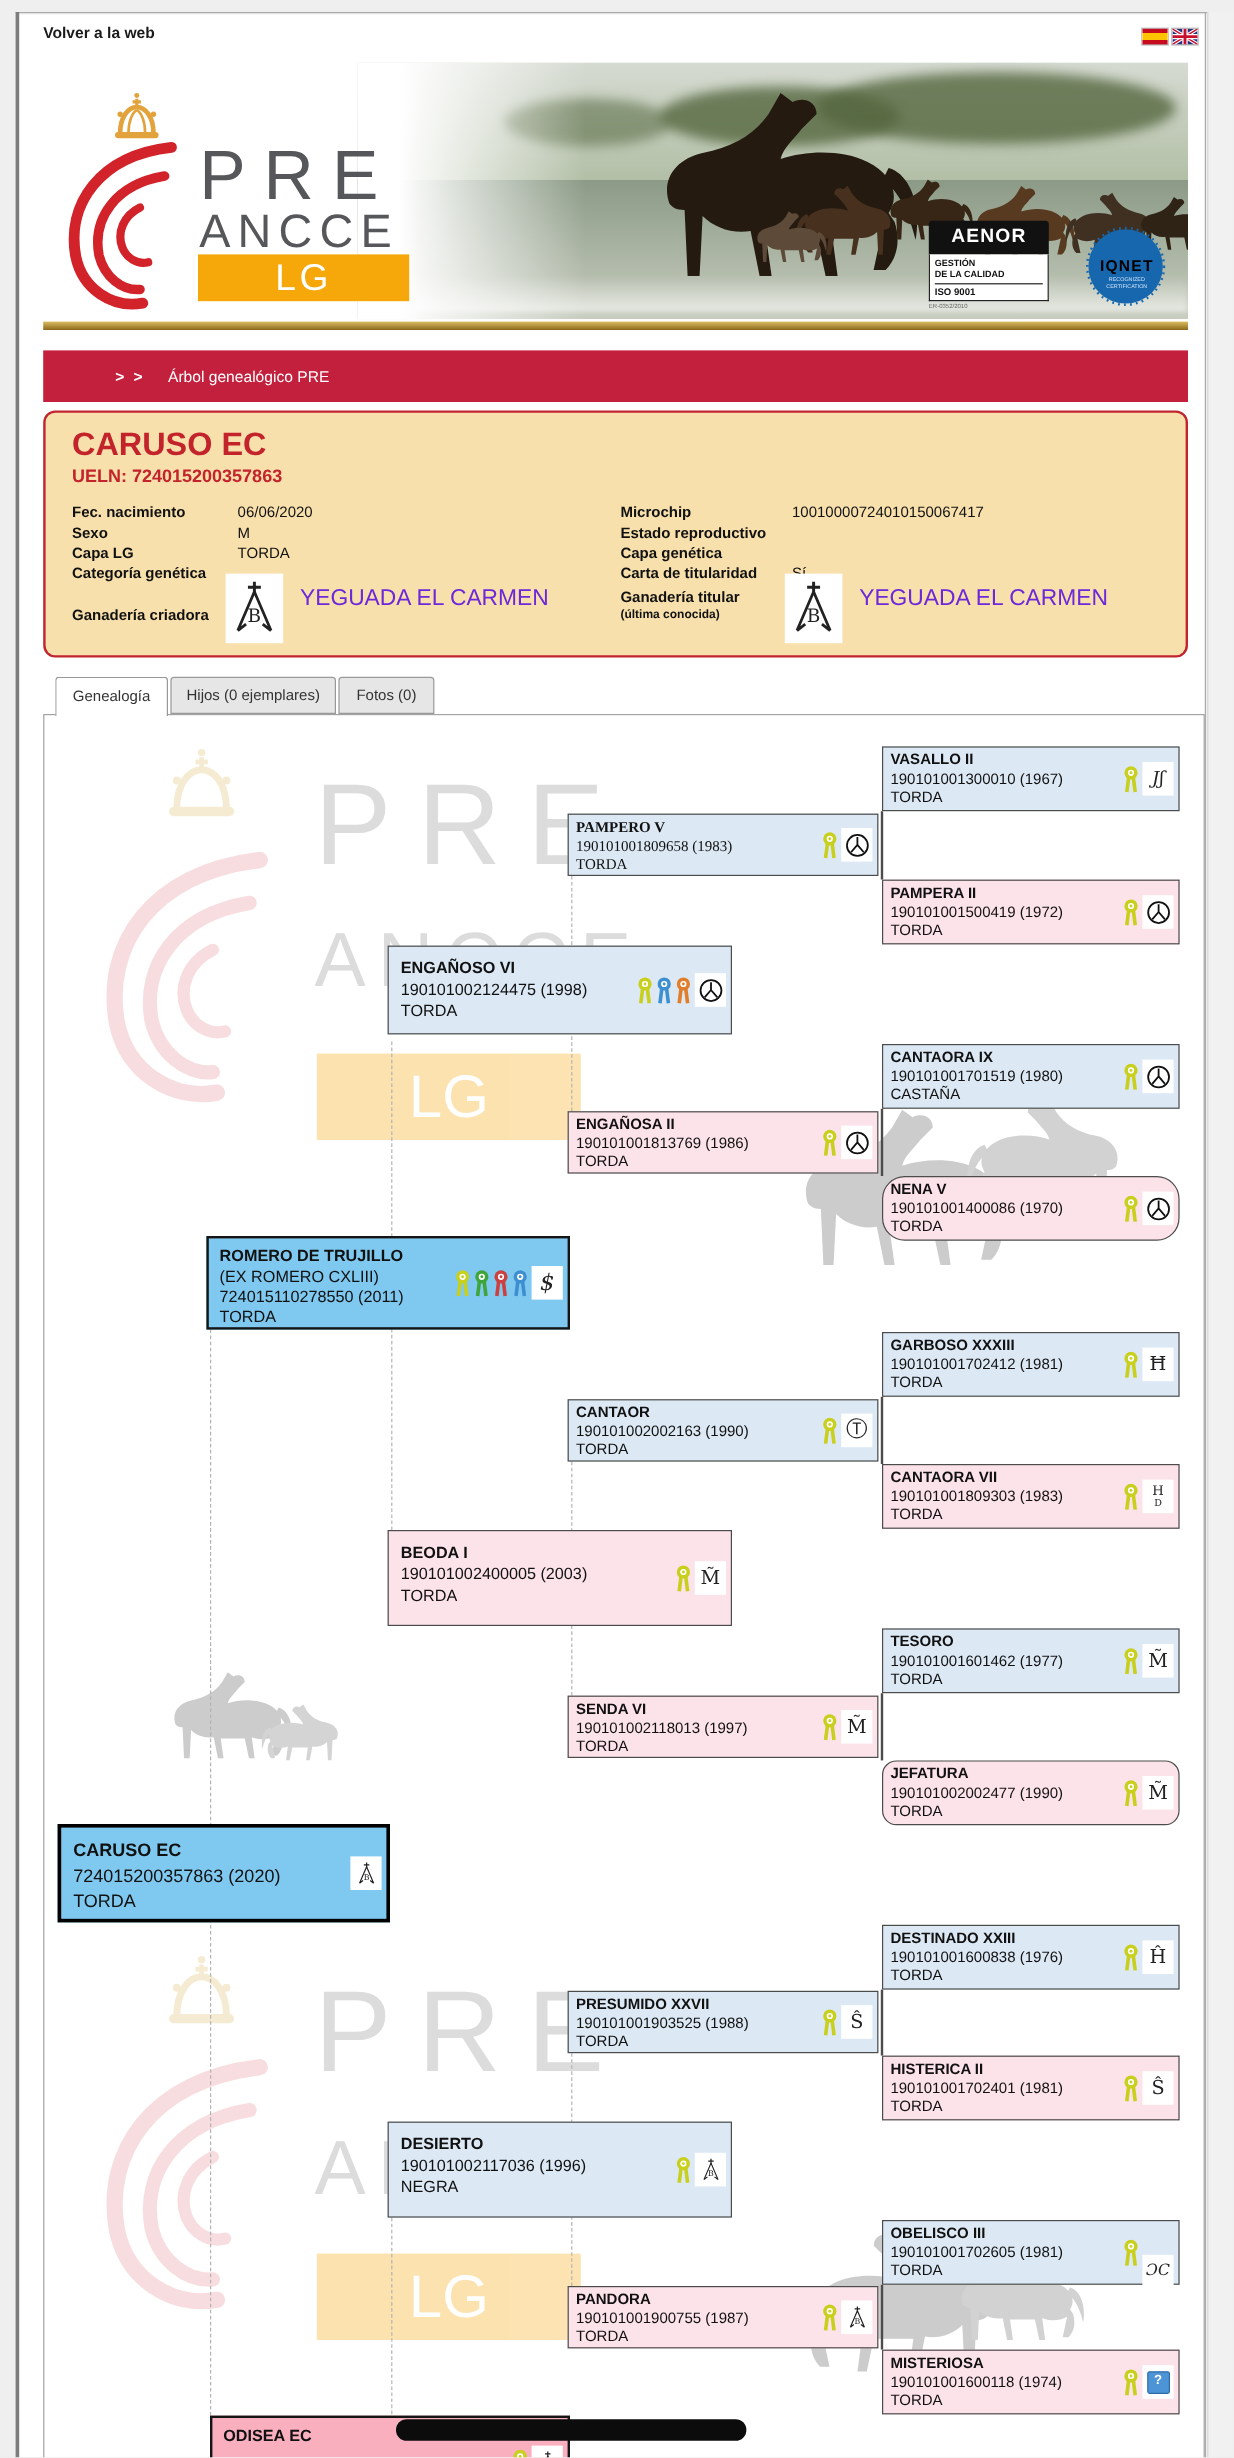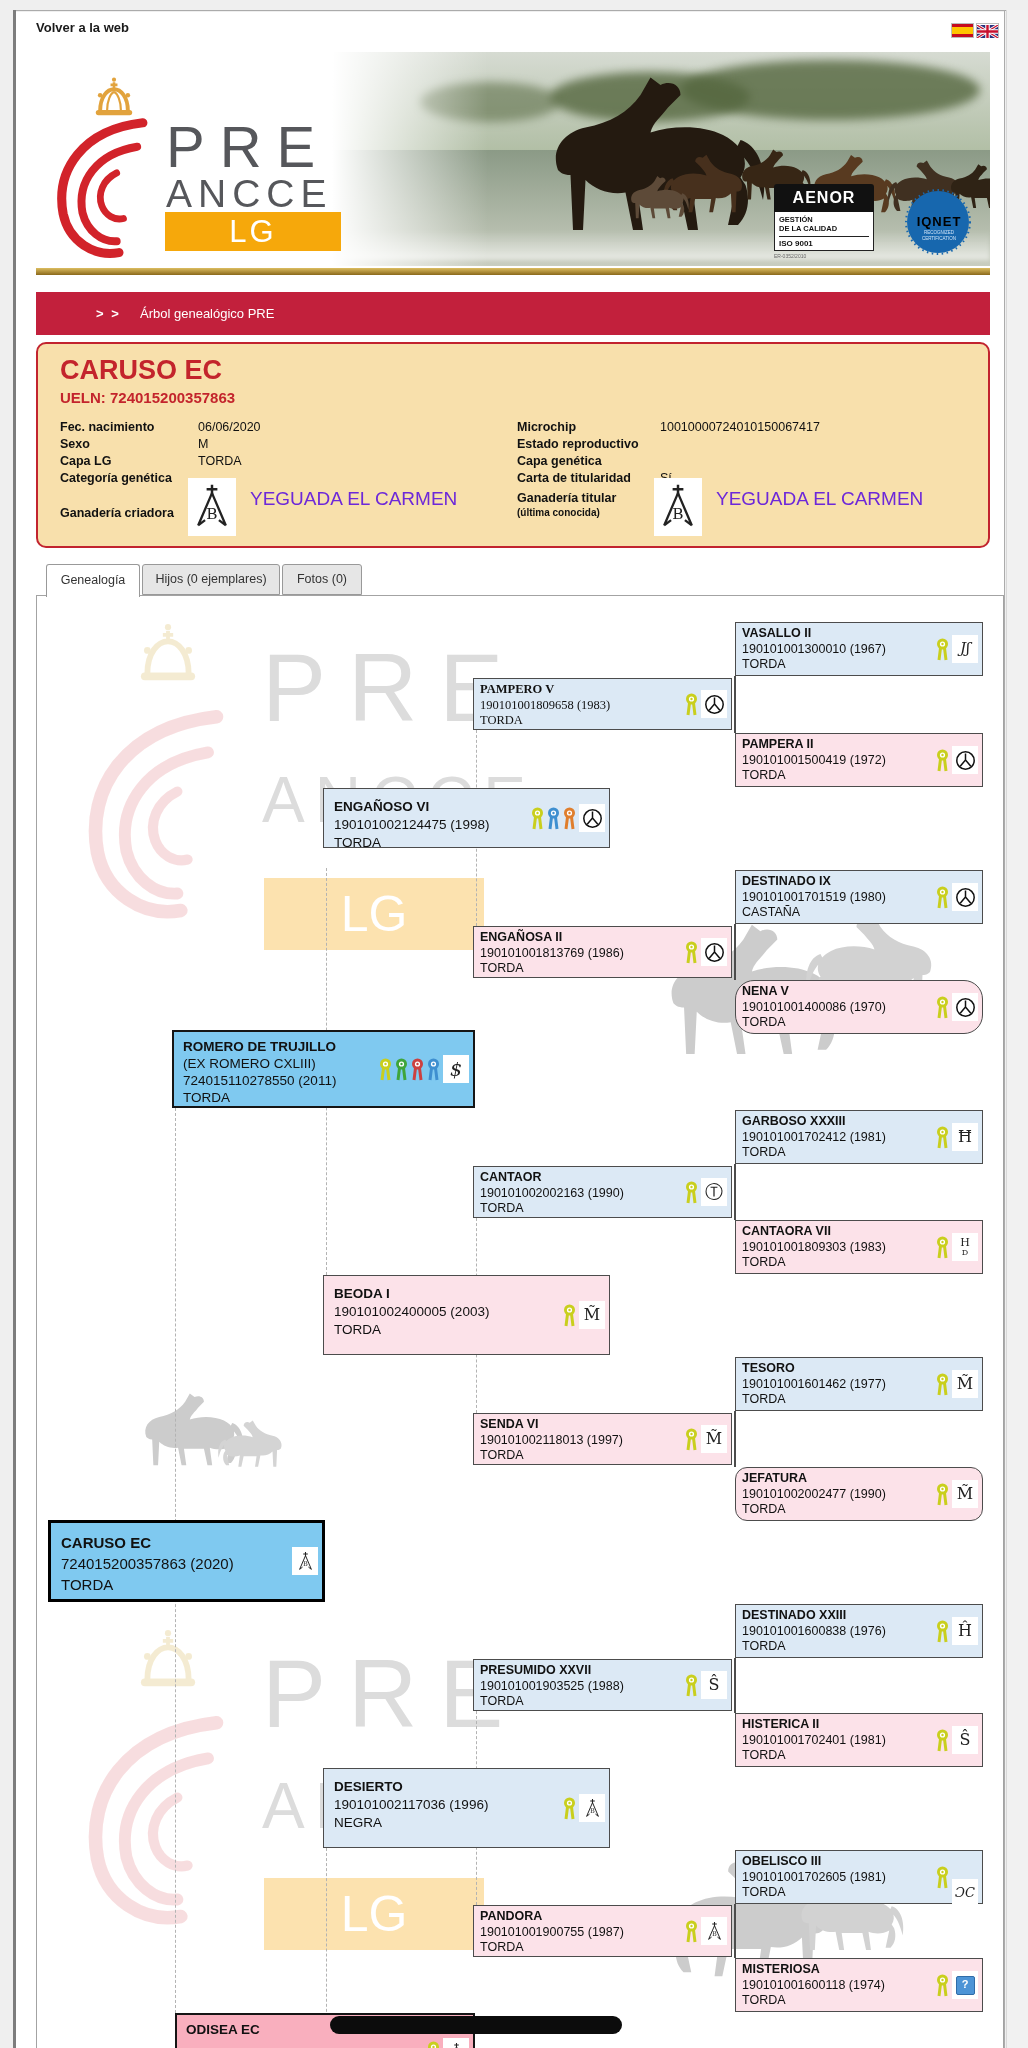--- a/index.html
+++ b/index.html
@@ -361,21 +361,21 @@
           </svg>
           <span class="brandbox">
             <svg width="17" height="23" viewBox="0 0 26 32">
     <path d="M13,1.5 V8 M9.5,4.5 h7" stroke="#222" stroke-width="1.6" fill="none"></path>
     <path d="M13,7 L4,28 M13,7 L22,28 M4,28 L8.5,24.5 M22,28 L17.5,24.5" stroke="#222" stroke-width="1.5" fill="none"></path>
     <text x="13" y="23.5" font-size="10" text-anchor="middle" font-family="DejaVu Serif,serif" fill="#222">B</text>
             </svg>
           </span>
         </span>
       </div>
-      <div class="node male mid" style="left: 323px; top: 788px; width: 287px; height: 60px;">
+      <div class="node male mid" style="left: 323px; top: 788px; width: 287px; height: 74px;">
         <div class="nm">ENGAÑOSO VI</div>
         <div>190101002124475 (1998)</div>
         <div>TORDA</div>
         <span class="icons">
           <svg width="13" height="23" viewBox="0 0 13 23">
     <path d="M4.5,10 L3,22" stroke="#C9CF1D" stroke-width="3"></path>
             <path d="M8.5,10 L10,22" stroke="#C9CF1D" stroke-width="3"></path>
     <circle cx="6.5" cy="6" r="5.5" fill="#C9CF1D"></circle>
             <circle cx="6.5" cy="6" r="2.6" fill="#fff"></circle>
             <circle cx="6.5" cy="6" r="1.2" fill="#C9CF1D"></circle>
@@ -573,21 +573,21 @@
           </svg>
           <span class="brandbox">
             <svg width="21" height="21" viewBox="0 0 21 21">
     <circle cx="10.5" cy="10.5" r="8.7" fill="none" stroke="#111" stroke-width="1.5"></circle>
     <path d="M10.5,3.5 V10 M10.5,10 L5.2,16.2 M10.5,10 L15.8,16.2" stroke="#111" stroke-width="1.5" fill="none"></path>
             </svg>
           </span>
         </span>
       </div>
       <div class="node male" style="left: 735px; top: 870px; width: 248px; height: 54px;">
-        <div class="nm">DESTINADO IX</div>
+        <div class="nm">CANTAORA IX</div>
         <div>190101001701519 (1980)</div>
         <div>CASTAÑA</div>
         <span class="icons">
           <svg width="13" height="23" viewBox="0 0 13 23">
     <path d="M4.5,10 L3,22" stroke="#C9CF1D" stroke-width="3"></path>
             <path d="M8.5,10 L10,22" stroke="#C9CF1D" stroke-width="3"></path>
     <circle cx="6.5" cy="6" r="5.5" fill="#C9CF1D"></circle>
             <circle cx="6.5" cy="6" r="2.6" fill="#fff"></circle>
             <circle cx="6.5" cy="6" r="1.2" fill="#C9CF1D"></circle>
           </svg>

